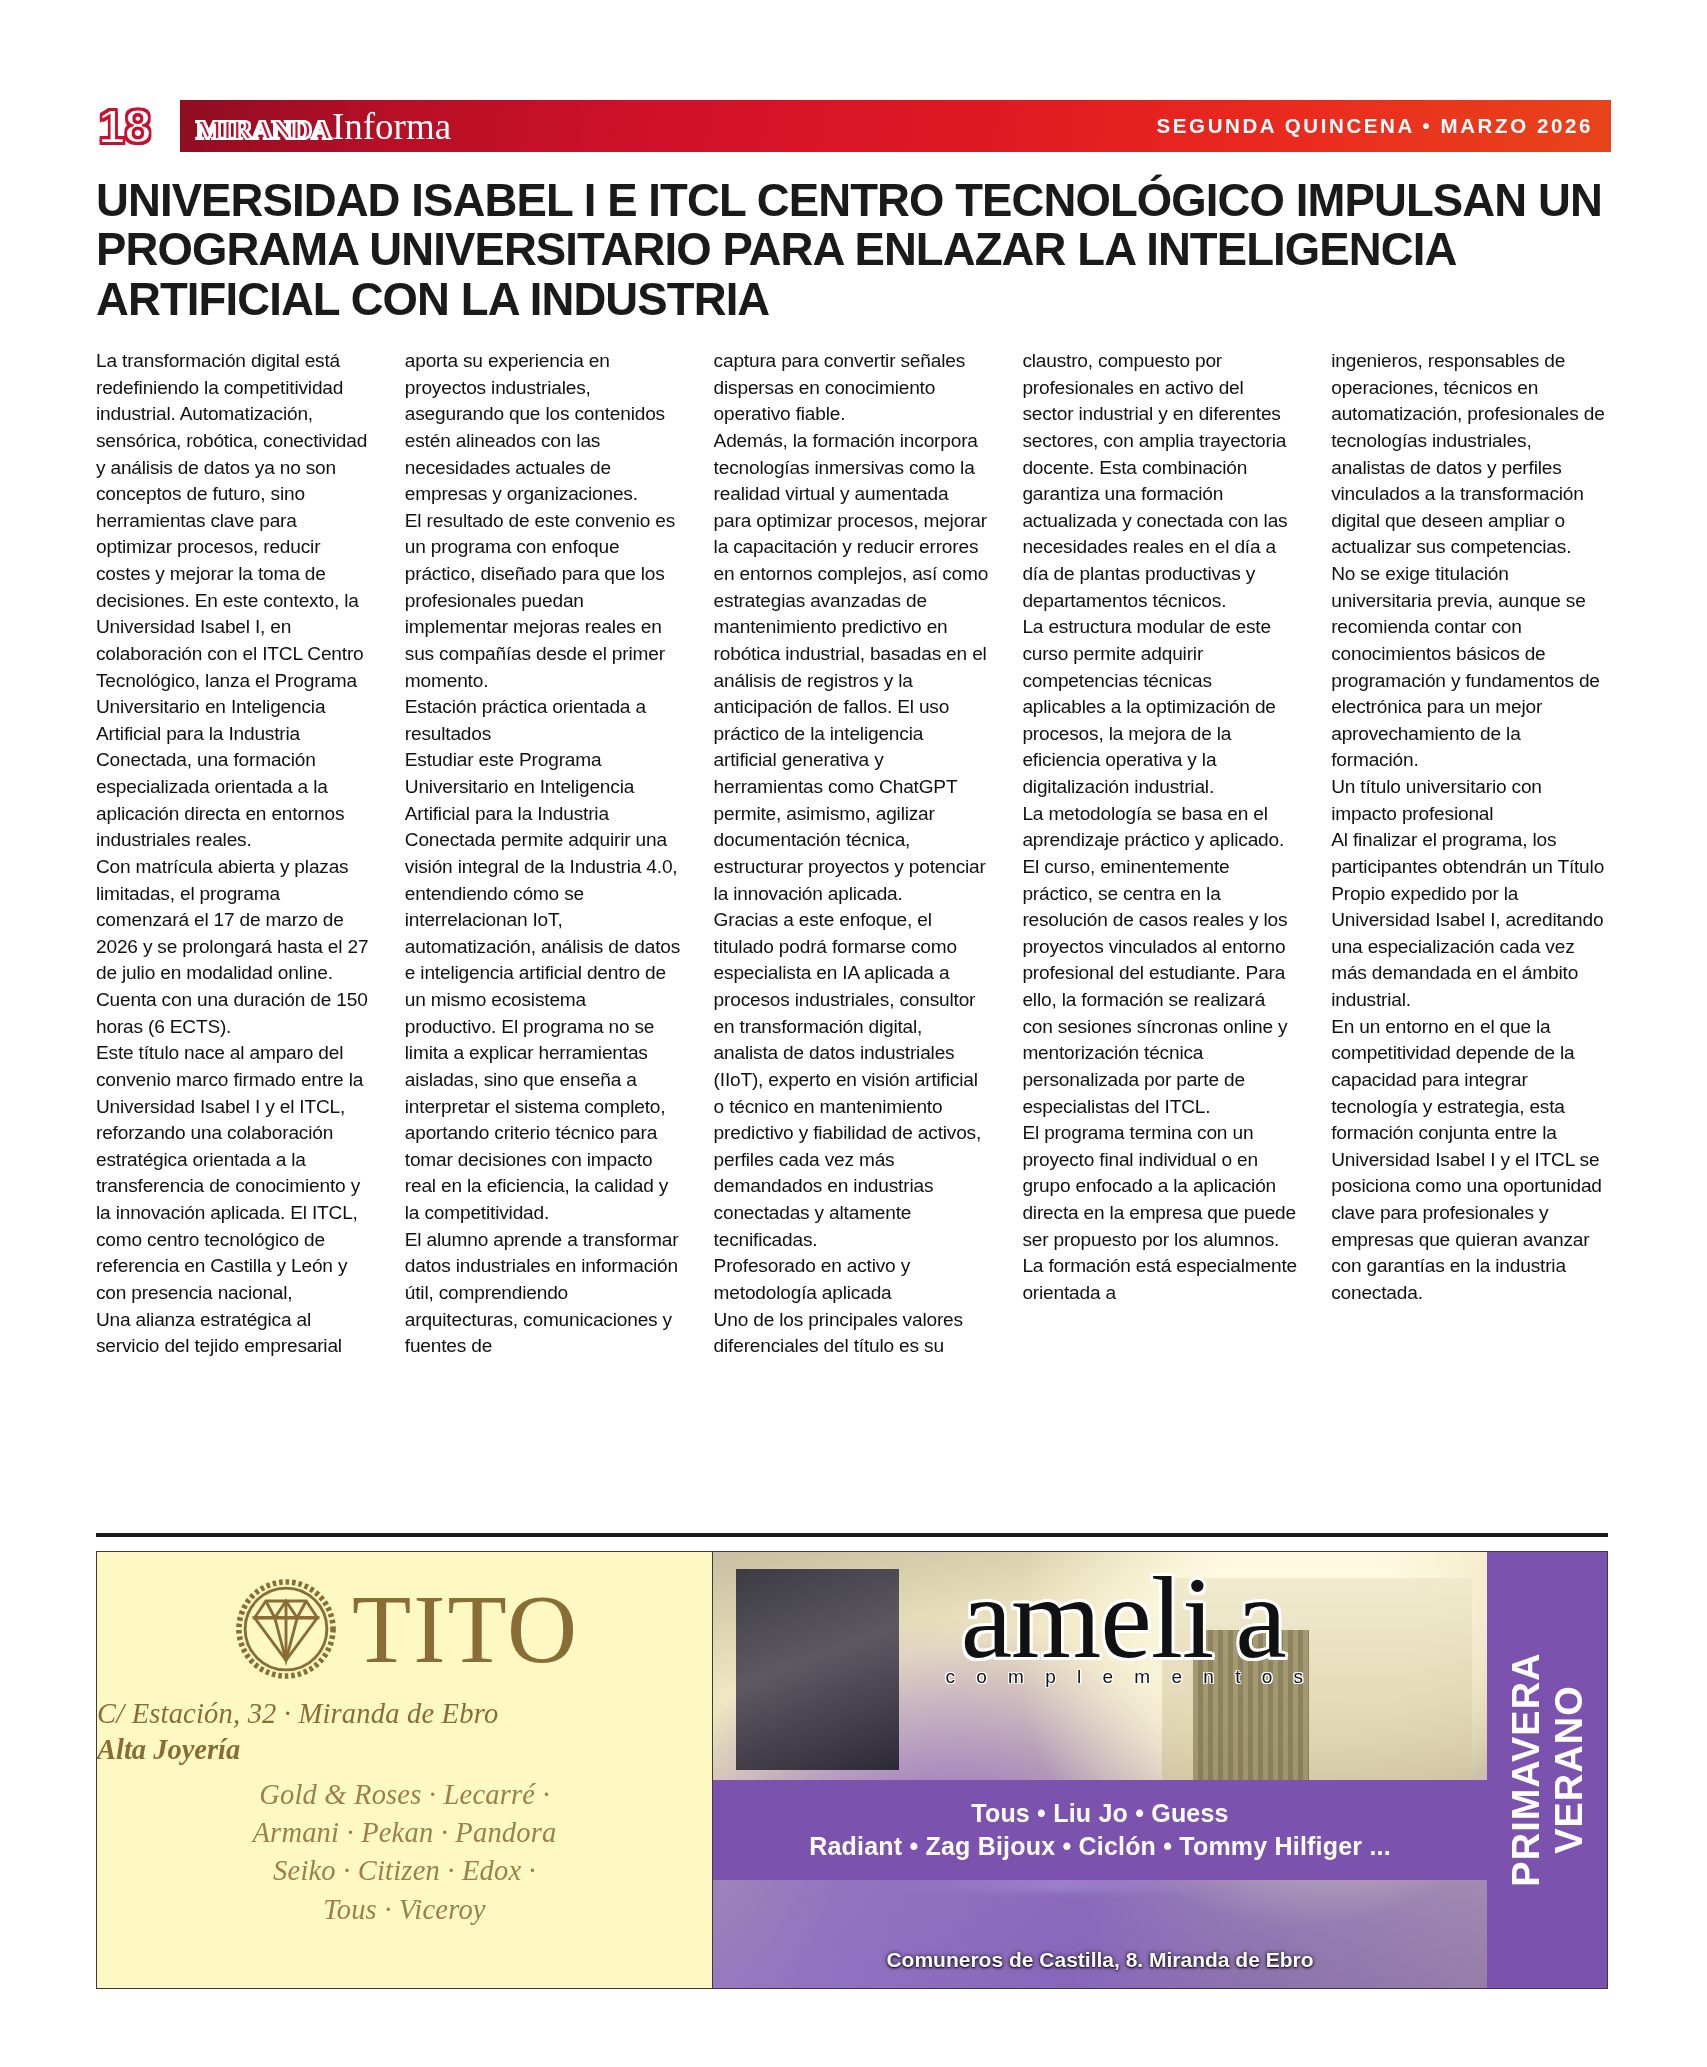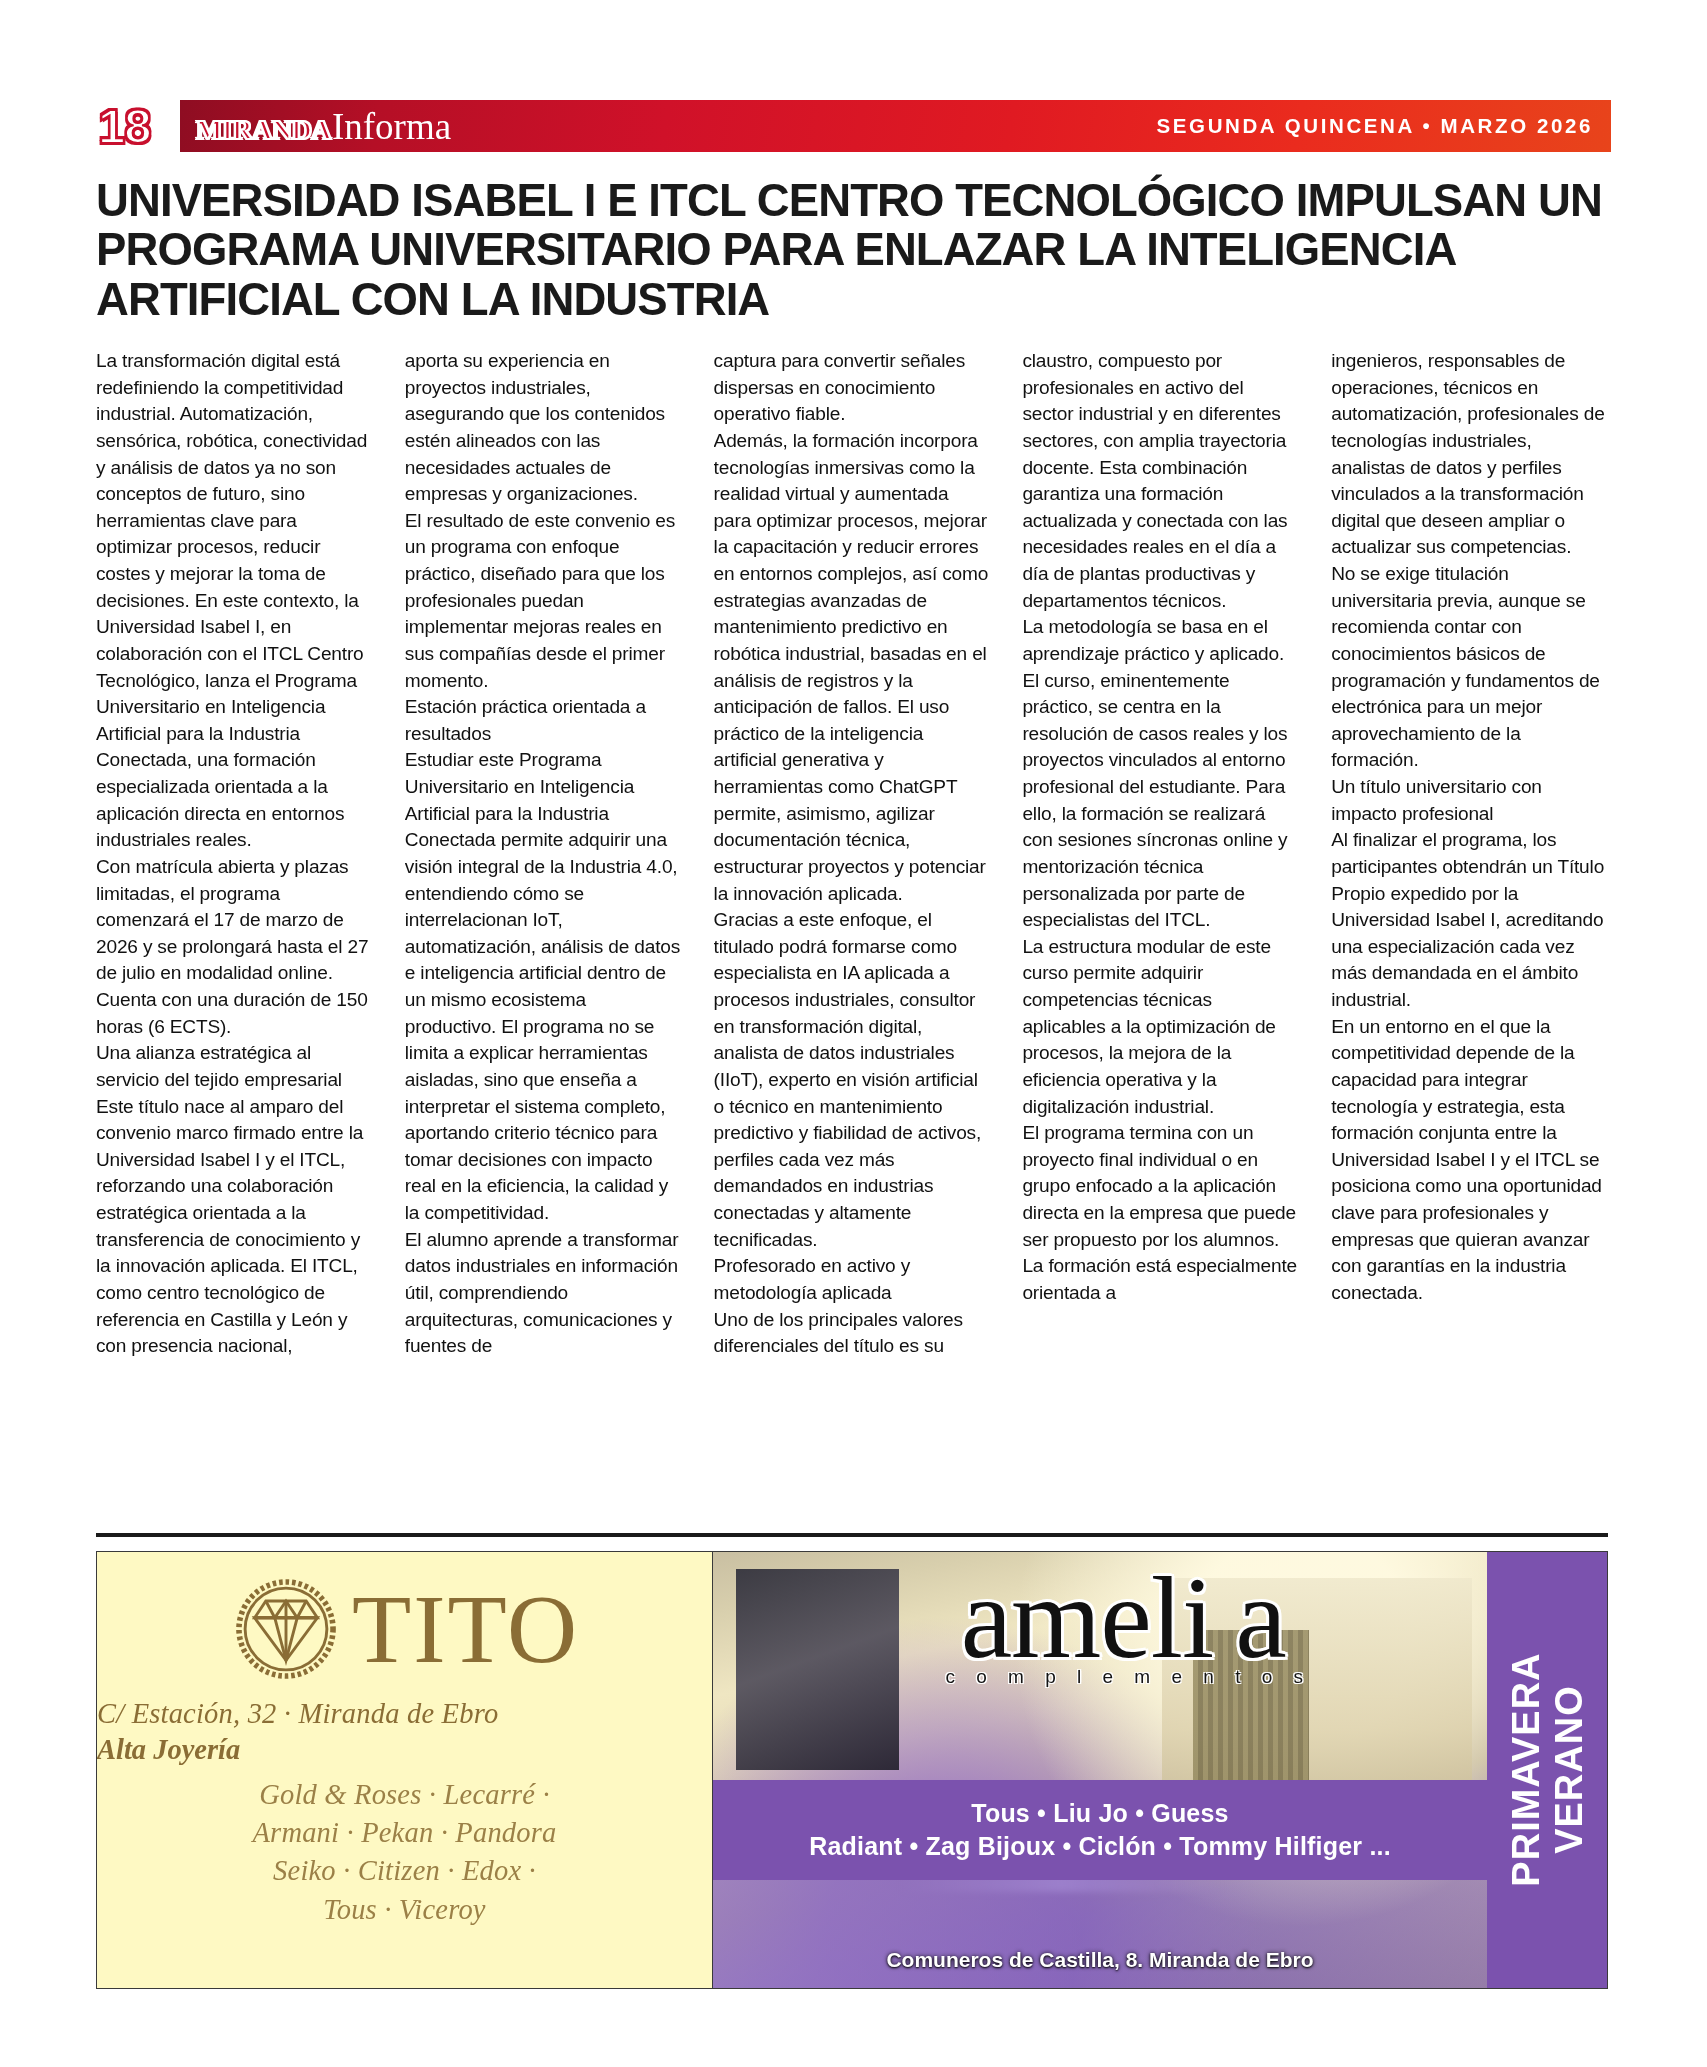--- a/index.html
+++ b/index.html
@@ -353,41 +353,41 @@
       <div class="masthead-date">SEGUNDA QUINCENA • MARZO 2026</div>
     </div>
   </div>
 
   <h1 class="headline">UNIVERSIDAD ISABEL I E ITCL CENTRO TECNOLÓGICO IMPULSAN UN PROGRAMA UNIVERSITARIO PARA ENLAZAR LA INTELIGENCIA ARTIFICIAL CON LA INDUSTRIA</h1>
 
   <div class="columns">
     <div class="col">
         <p>La transformación digital está redefiniendo la competitividad industrial. Automatización, sensórica, robótica, conectividad y análisis de datos ya no son conceptos de futuro, sino herramientas clave para optimizar procesos, reducir costes y mejorar la toma de decisiones. En este contexto, la Universidad Isabel I, en colaboración con el ITCL Centro Tecnológico, lanza el Programa Universitario en Inteligencia Artificial para la Industria Conectada, una formación especializada orientada a la aplicación directa en entornos industriales reales.</p>
         <p>Con matrícula abierta y plazas limitadas, el programa comenzará el 17 de marzo de 2026 y se prolongará hasta el 27 de julio en modalidad online. Cuenta con una duración de 150 horas (6 ECTS).</p>
+        <p>Este título nace al amparo del convenio marco firmado entre la Universidad Isabel I y el ITCL, reforzando una colaboración estratégica orientada a la transferencia de conocimiento y la innovación aplicada. El ITCL, como centro tecnológico de referencia en Castilla y León y con presencia nacional,</p>
         <p>Una alianza estratégica al servicio del tejido empresarial</p>
-        <p>Este título nace al amparo del convenio marco firmado entre la Universidad Isabel I y el ITCL, reforzando una colaboración estratégica orientada a la transferencia de conocimiento y la innovación aplicada. El ITCL, como centro tecnológico de referencia en Castilla y León y con presencia nacional,</p>
       </div>
     <div class="col">
         <p>aporta su experiencia en proyectos industriales, asegurando que los contenidos estén alineados con las necesidades actuales de empresas y organizaciones.</p>
         <p>El resultado de este convenio es un programa con enfoque práctico, diseñado para que los profesionales puedan implementar mejoras reales en sus compañías desde el primer momento.</p>
         <p>Estación práctica orientada a resultados</p>
         <p>Estudiar este Programa Universitario en Inteligencia Artificial para la Industria Conectada permite adquirir una visión integral de la Industria 4.0, entendiendo cómo se interrelacionan IoT, automatización, análisis de datos e inteligencia artificial dentro de un mismo ecosistema productivo. El programa no se limita a explicar herramientas aisladas, sino que enseña a interpretar el sistema completo, aportando criterio técnico para tomar decisiones con impacto real en la eficiencia, la calidad y la competitividad.</p>
         <p>El alumno aprende a transformar datos industriales en información útil, comprendiendo arquitecturas, comunicaciones y fuentes de</p>
       </div>
     <div class="col">
         <p>captura para convertir señales dispersas en conocimiento operativo fiable.</p>
         <p>Además, la formación incorpora tecnologías inmersivas como la realidad virtual y aumentada para optimizar procesos, mejorar la capacitación y reducir errores en entornos complejos, así como estrategias avanzadas de mantenimiento predictivo en robótica industrial, basadas en el análisis de registros y la anticipación de fallos. El uso práctico de la inteligencia artificial generativa y herramientas como ChatGPT permite, asimismo, agilizar documentación técnica, estructurar proyectos y potenciar la innovación aplicada.</p>
         <p>Gracias a este enfoque, el titulado podrá formarse como especialista en IA aplicada a procesos industriales, consultor en transformación digital, analista de datos industriales (IIoT), experto en visión artificial o técnico en mantenimiento predictivo y fiabilidad de activos, perfiles cada vez más demandados en industrias conectadas y altamente tecnificadas.</p>
         <p>Profesorado en activo y metodología aplicada</p>
         <p>Uno de los principales valores diferenciales del título es su</p>
       </div>
     <div class="col">
         <p>claustro, compuesto por profesionales en activo del sector industrial y en diferentes sectores, con amplia trayectoria docente. Esta combinación garantiza una formación actualizada y conectada con las necesidades reales en el día a día de plantas productivas y departamentos técnicos.</p>
+        <p>La estructura modular de este curso permite adquirir competencias técnicas aplicables a la optimización de procesos, la mejora de la eficiencia operativa y la digitalización industrial.</p>
         <p>La metodología se basa en el aprendizaje práctico y aplicado. El curso, eminentemente práctico, se centra en la resolución de casos reales y los proyectos vinculados al entorno profesional del estudiante. Para ello, la formación se realizará con sesiones síncronas online y mentorización técnica personalizada por parte de especialistas del ITCL.</p>
-        <p>La estructura modular de este curso permite adquirir competencias técnicas aplicables a la optimización de procesos, la mejora de la eficiencia operativa y la digitalización industrial.</p>
         <p>El programa termina con un proyecto final individual o en grupo enfocado a la aplicación directa en la empresa que puede ser propuesto por los alumnos.</p>
         <p>La formación está especialmente orientada a</p>
       </div>
     <div class="col">
         <p>ingenieros, responsables de operaciones, técnicos en automatización, profesionales de tecnologías industriales, analistas de datos y perfiles vinculados a la transformación digital que deseen ampliar o actualizar sus competencias.</p>
         <p>No se exige titulación universitaria previa, aunque se recomienda contar con conocimientos básicos de programación y fundamentos de electrónica para un mejor aprovechamiento de la formación.</p>
         <p>Un título universitario con impacto profesional</p>
         <p>Al finalizar el programa, los participantes obtendrán un Título Propio expedido por la Universidad Isabel I, acreditando una especialización cada vez más demandada en el ámbito industrial.</p>
         <p>En un entorno en el que la competitividad depende de la capacidad para integrar tecnología y estrategia, esta formación conjunta entre la Universidad Isabel I y el ITCL se posiciona como una oportunidad clave para profesionales y empresas que quieran avanzar con garantías en la industria conectada.</p>
       </div>

